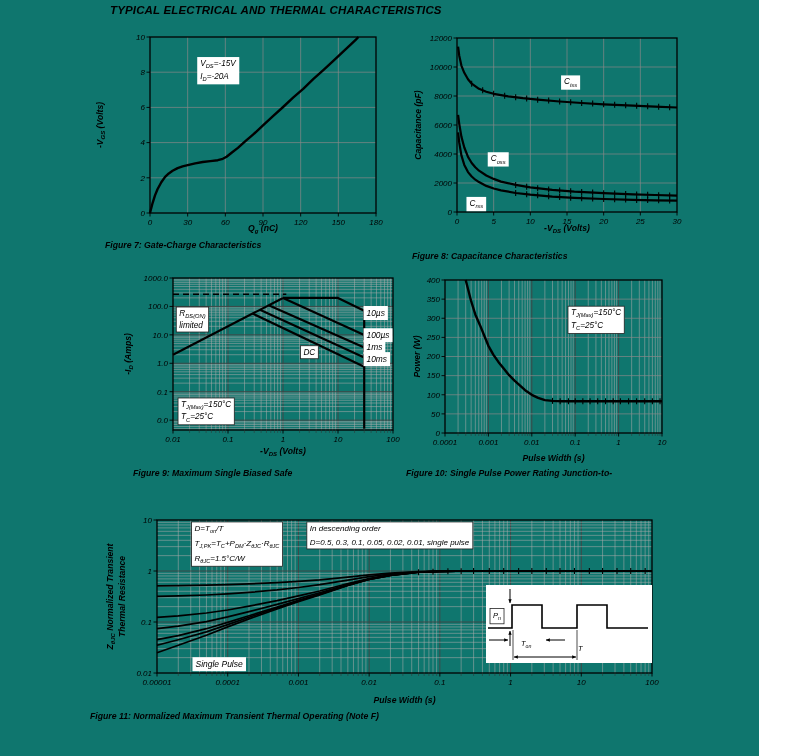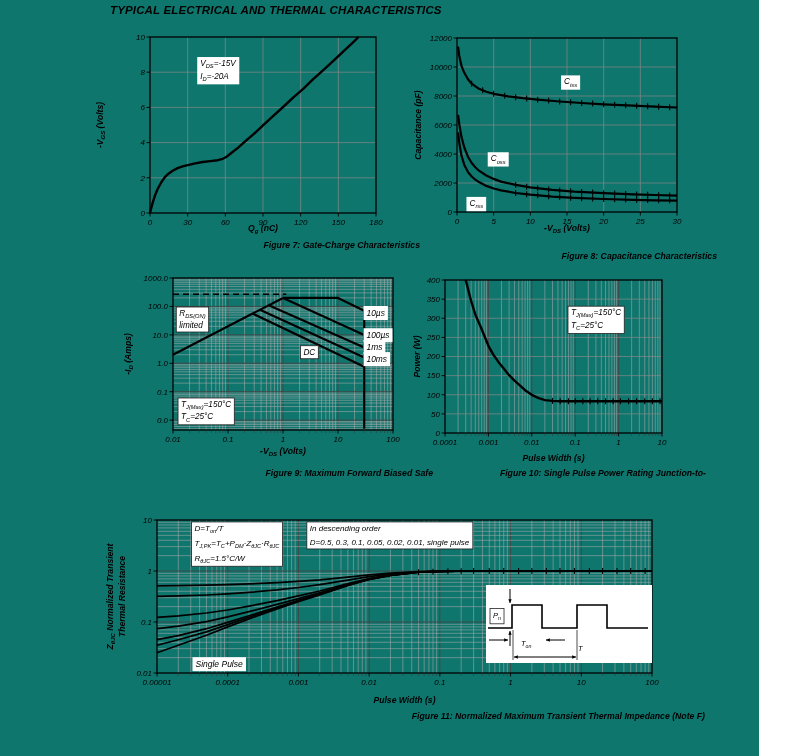--- a/index.html
+++ b/index.html
@@ -1,20 +1,20 @@
 <!DOCTYPE html>
 <html><head>
 <meta charset="utf-8">
 <style>
   html,body{margin:0;padding:0;background:#fff;}
   .page{position:relative;width:759px;height:756px;background:#0f766e;
         font-family:"Liberation Sans",sans-serif;color:#000;overflow:hidden;font-style:italic;}
   .page-title{position:absolute;left:110px;top:4px;font-size:11.5px;font-weight:bold;
         letter-spacing:.15px;white-space:nowrap;}
-  .cap{position:absolute;text-align:right;font-size:8.7px;font-weight:bold;line-height:12.5px;}
+  .cap{position:absolute;text-align:left;font-size:8.7px;font-weight:bold;line-height:12.5px;}
   #charts-svg{position:absolute;left:0;top:0;}
   text{fill:#000;}
 </style>
 </head>
 <body>
 
 <div class="page">
   <div class="page-title">TYPICAL ELECTRICAL AND THERMAL CHARACTERISTICS</div>
 
   <svg id="charts-svg" width="793" height="756" viewBox="0 0 793 756">
@@ -737,21 +737,21 @@
       </g>
     </svg>
 
   <div class="cap" style="left:105px;top:239px;width:315px;">
     <div>Figure 7: Gate-Charge Characteristics</div>
   </div>
   <div class="cap" style="left:412px;top:250px;width:305px;">
     <div>Figure 8: Capacitance Characteristics</div>
   </div>
   <div class="cap" style="left:133px;top:467px;width:300px;">
-    <div>Figure 9: Maximum Forward Biased Safe</div>
+    <div>Figure 9: Maximum Single Biased Safe</div>
   </div>
   <div class="cap" style="left:406px;top:467px;width:300px;">
     <div>Figure 10: Single Pulse Power Rating Junction-to-</div>
   </div>
   <div class="cap" style="left:90px;top:710px;width:615px;">
-    <div>Figure 11: Normalized Maximum Transient Thermal Impedance (Note F)</div>
+    <div>Figure 11: Normalized Maximum Transient Thermal Operating (Note F)</div>
   </div>
 </div>
 
 </body></html>

